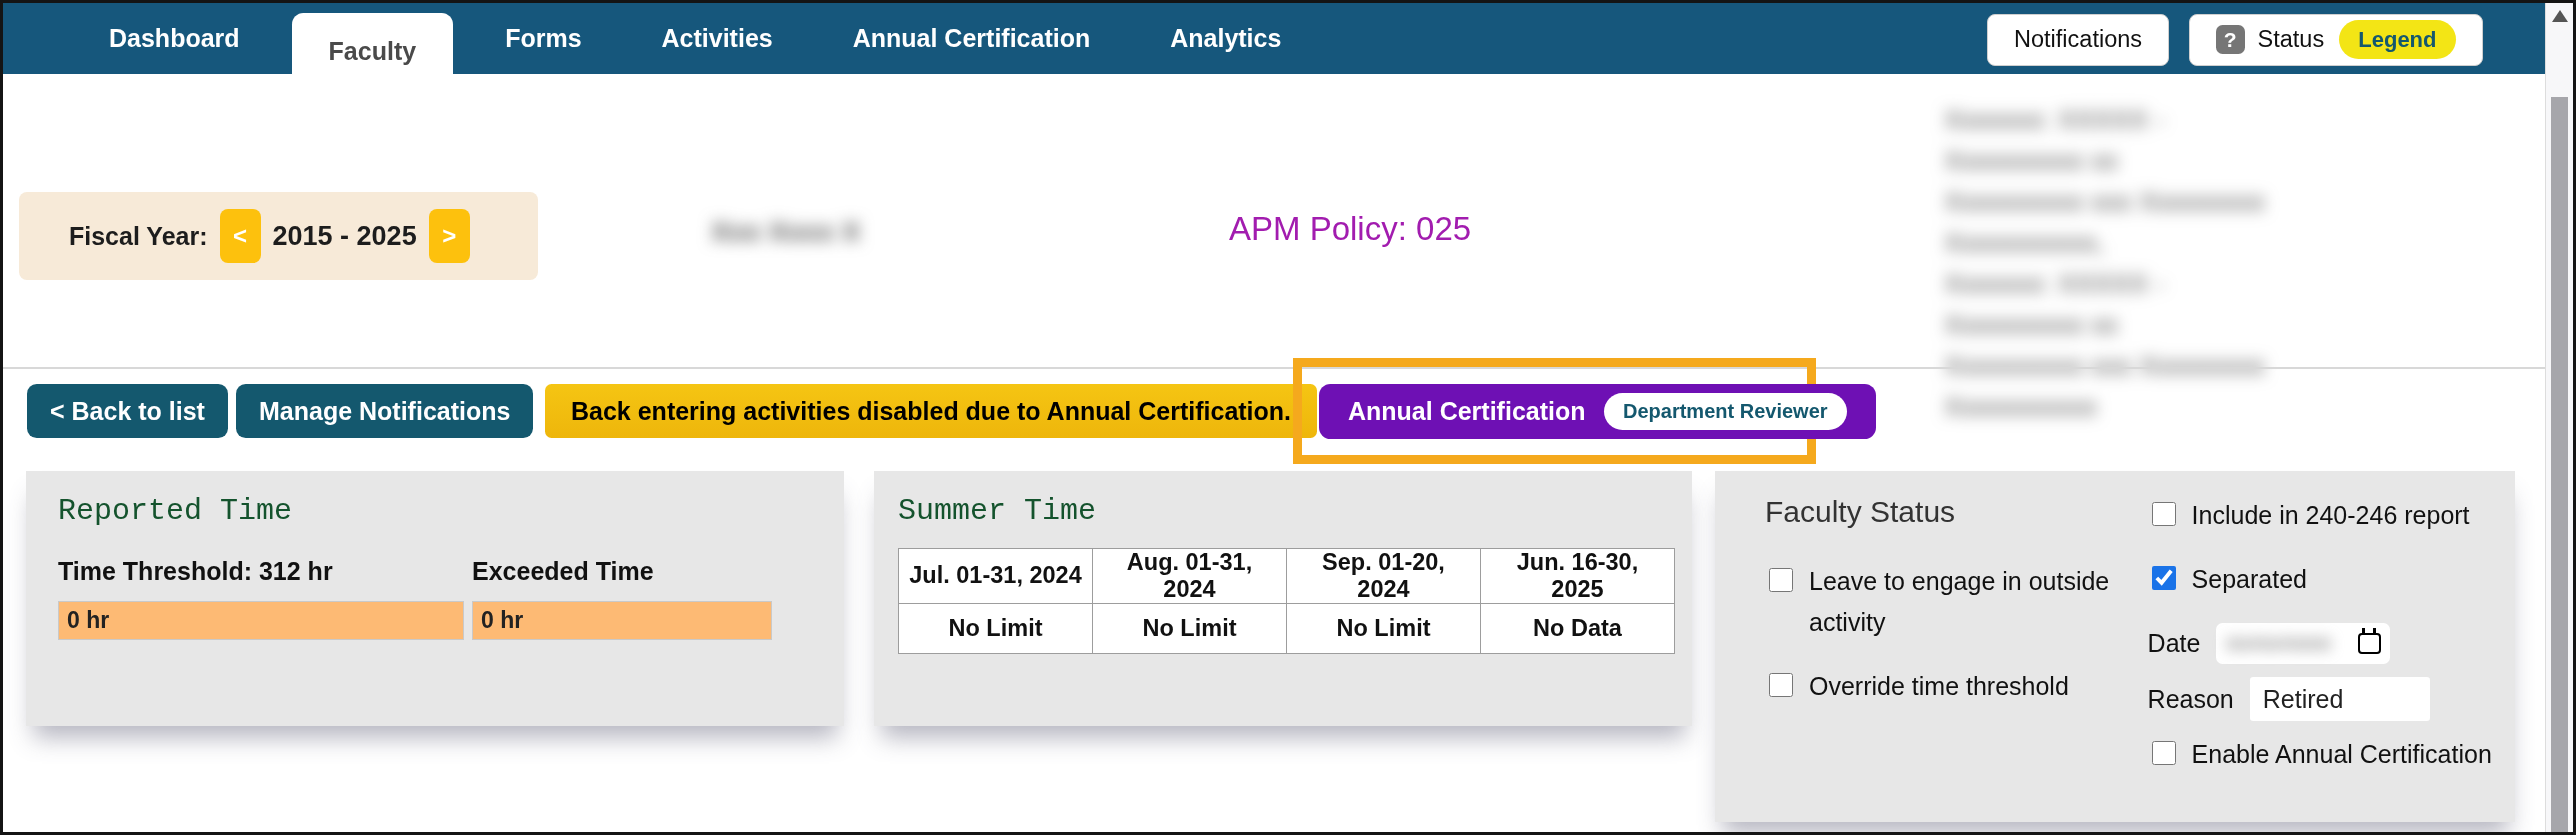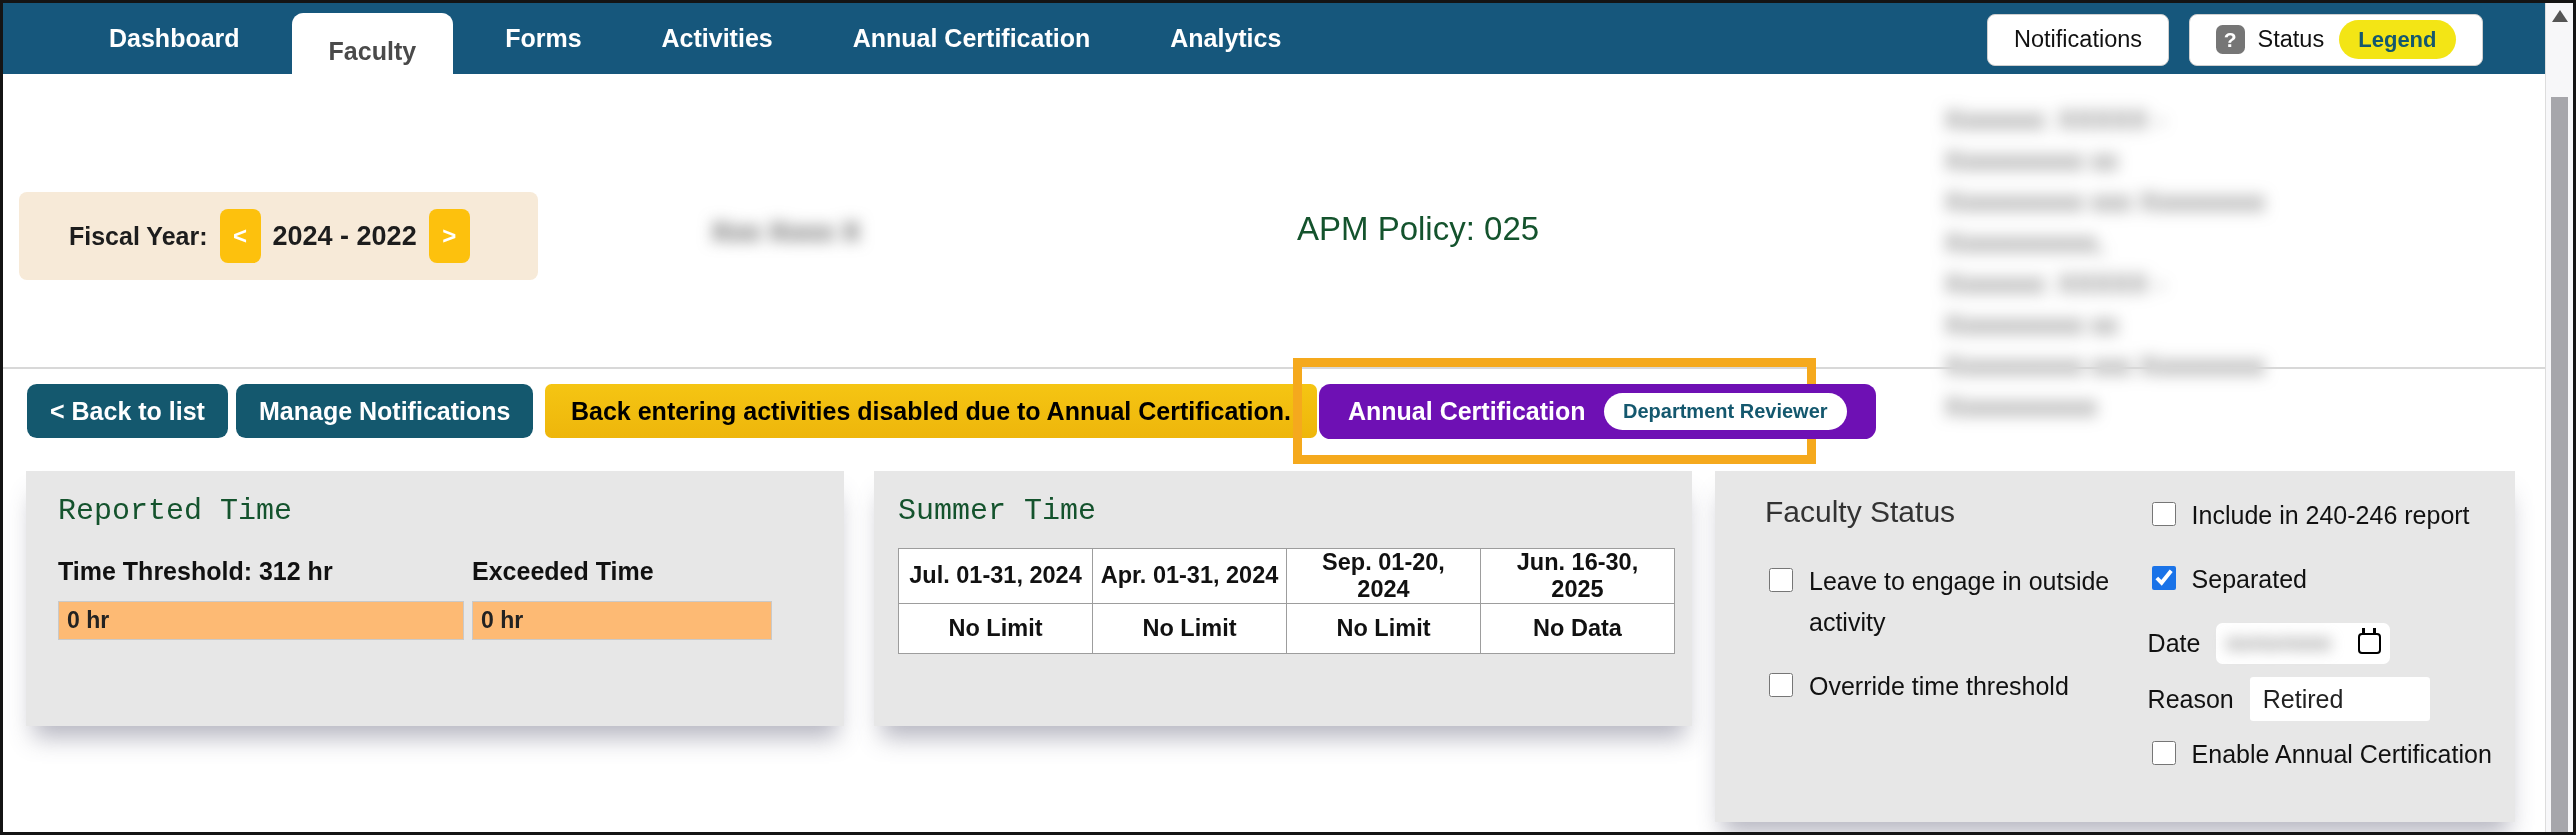--- a/index.html
+++ b/index.html
@@ -49,21 +49,21 @@
   }
   .fy-label { font-size:25px; font-weight:bold; color:#1d1d1d; white-space:nowrap; }
   .arrow-btn {
     width:41px; height:54px; background:#fdc10d; border:none; border-radius:8px;
     color:#fff; font-size:24px; font-weight:bold; cursor:pointer; font-family:inherit;
   }
   .fy-value { font-size:27px; font-weight:bold; color:#1d1d1d; white-space:nowrap; }
 
   .redacted { filter:blur(7.3px); color:#5a5a5a; user-select:none; }
   .name-redacted { position:absolute; left:708px; top:213px; font-size:28px; font-weight:bold; }
-  .apm { position:absolute; left:1294px; top:207px; font-size:33px; color:#14532d; }
+  .apm { position:absolute; left:1226px; top:207px; font-size:33px; color:#a21caf; }
   .dept-redacted {
     position:absolute; left:1941px; top:97px; width:349px;
     font-size:27px; line-height:41px; color:#555; filter:blur(7.3px); user-select:none;
   }
 
   .divider { position:absolute; left:0; top:364px; width:2542px; height:1.6px; background:#d8d8d8; }
 
   
   .btn-teal {
     position:absolute; top:381px; height:54px; background:#14586e; color:#fff;
@@ -181,21 +181,21 @@
         <span class="q-icon">?</span>
         <span>Status</span>
         <span class="legend-pill">Legend</span>
       </button>
     </div>
   </div>
 
   <div class="fiscal-box">
     <span class="fy-label">Fiscal Year:</span>
     <button class="arrow-btn">&lt;</button>
-    <span class="fy-value">2024 - 2022</span>
+    <span class="fy-value">2015 - 2025</span>
     <button class="arrow-btn">&gt;</button>
   </div>
 
   <div class="name-redacted redacted">Xxx Xxxx X</div>
 
   <div class="apm">APM Policy: 025</div>
 
   <div class="dept-redacted">
     <div>Xxxxxxx: XXXXX - Xxxxxxxxxx xx</div>
     <div>Xxxxxxxxxx xxx Xxxxxxxxx</div>
@@ -228,21 +228,21 @@
       <div class="rt-input second">0 hr</div>
     </div>
   </div>
 
   <div class="panel" id="panel-summer">
     <div class="panel-title">Summer Time</div>
     <table class="st-table">
       <tbody>
           <tr>
         <th>Jul. 01-31, 2024</th>
-        <th>Apr. 01-31, 2024</th>
+        <th>Aug. 01-31, 2024</th>
         <th>Sep. 01-20, 2024</th>
         <th>Jun. 16-30, 2025</th>
       </tr>
       <tr>
         <td>No Limit</td>
         <td>No Limit</td>
         <td>No Limit</td>
         <td>No Data</td>
       </tr>
     </tbody>

